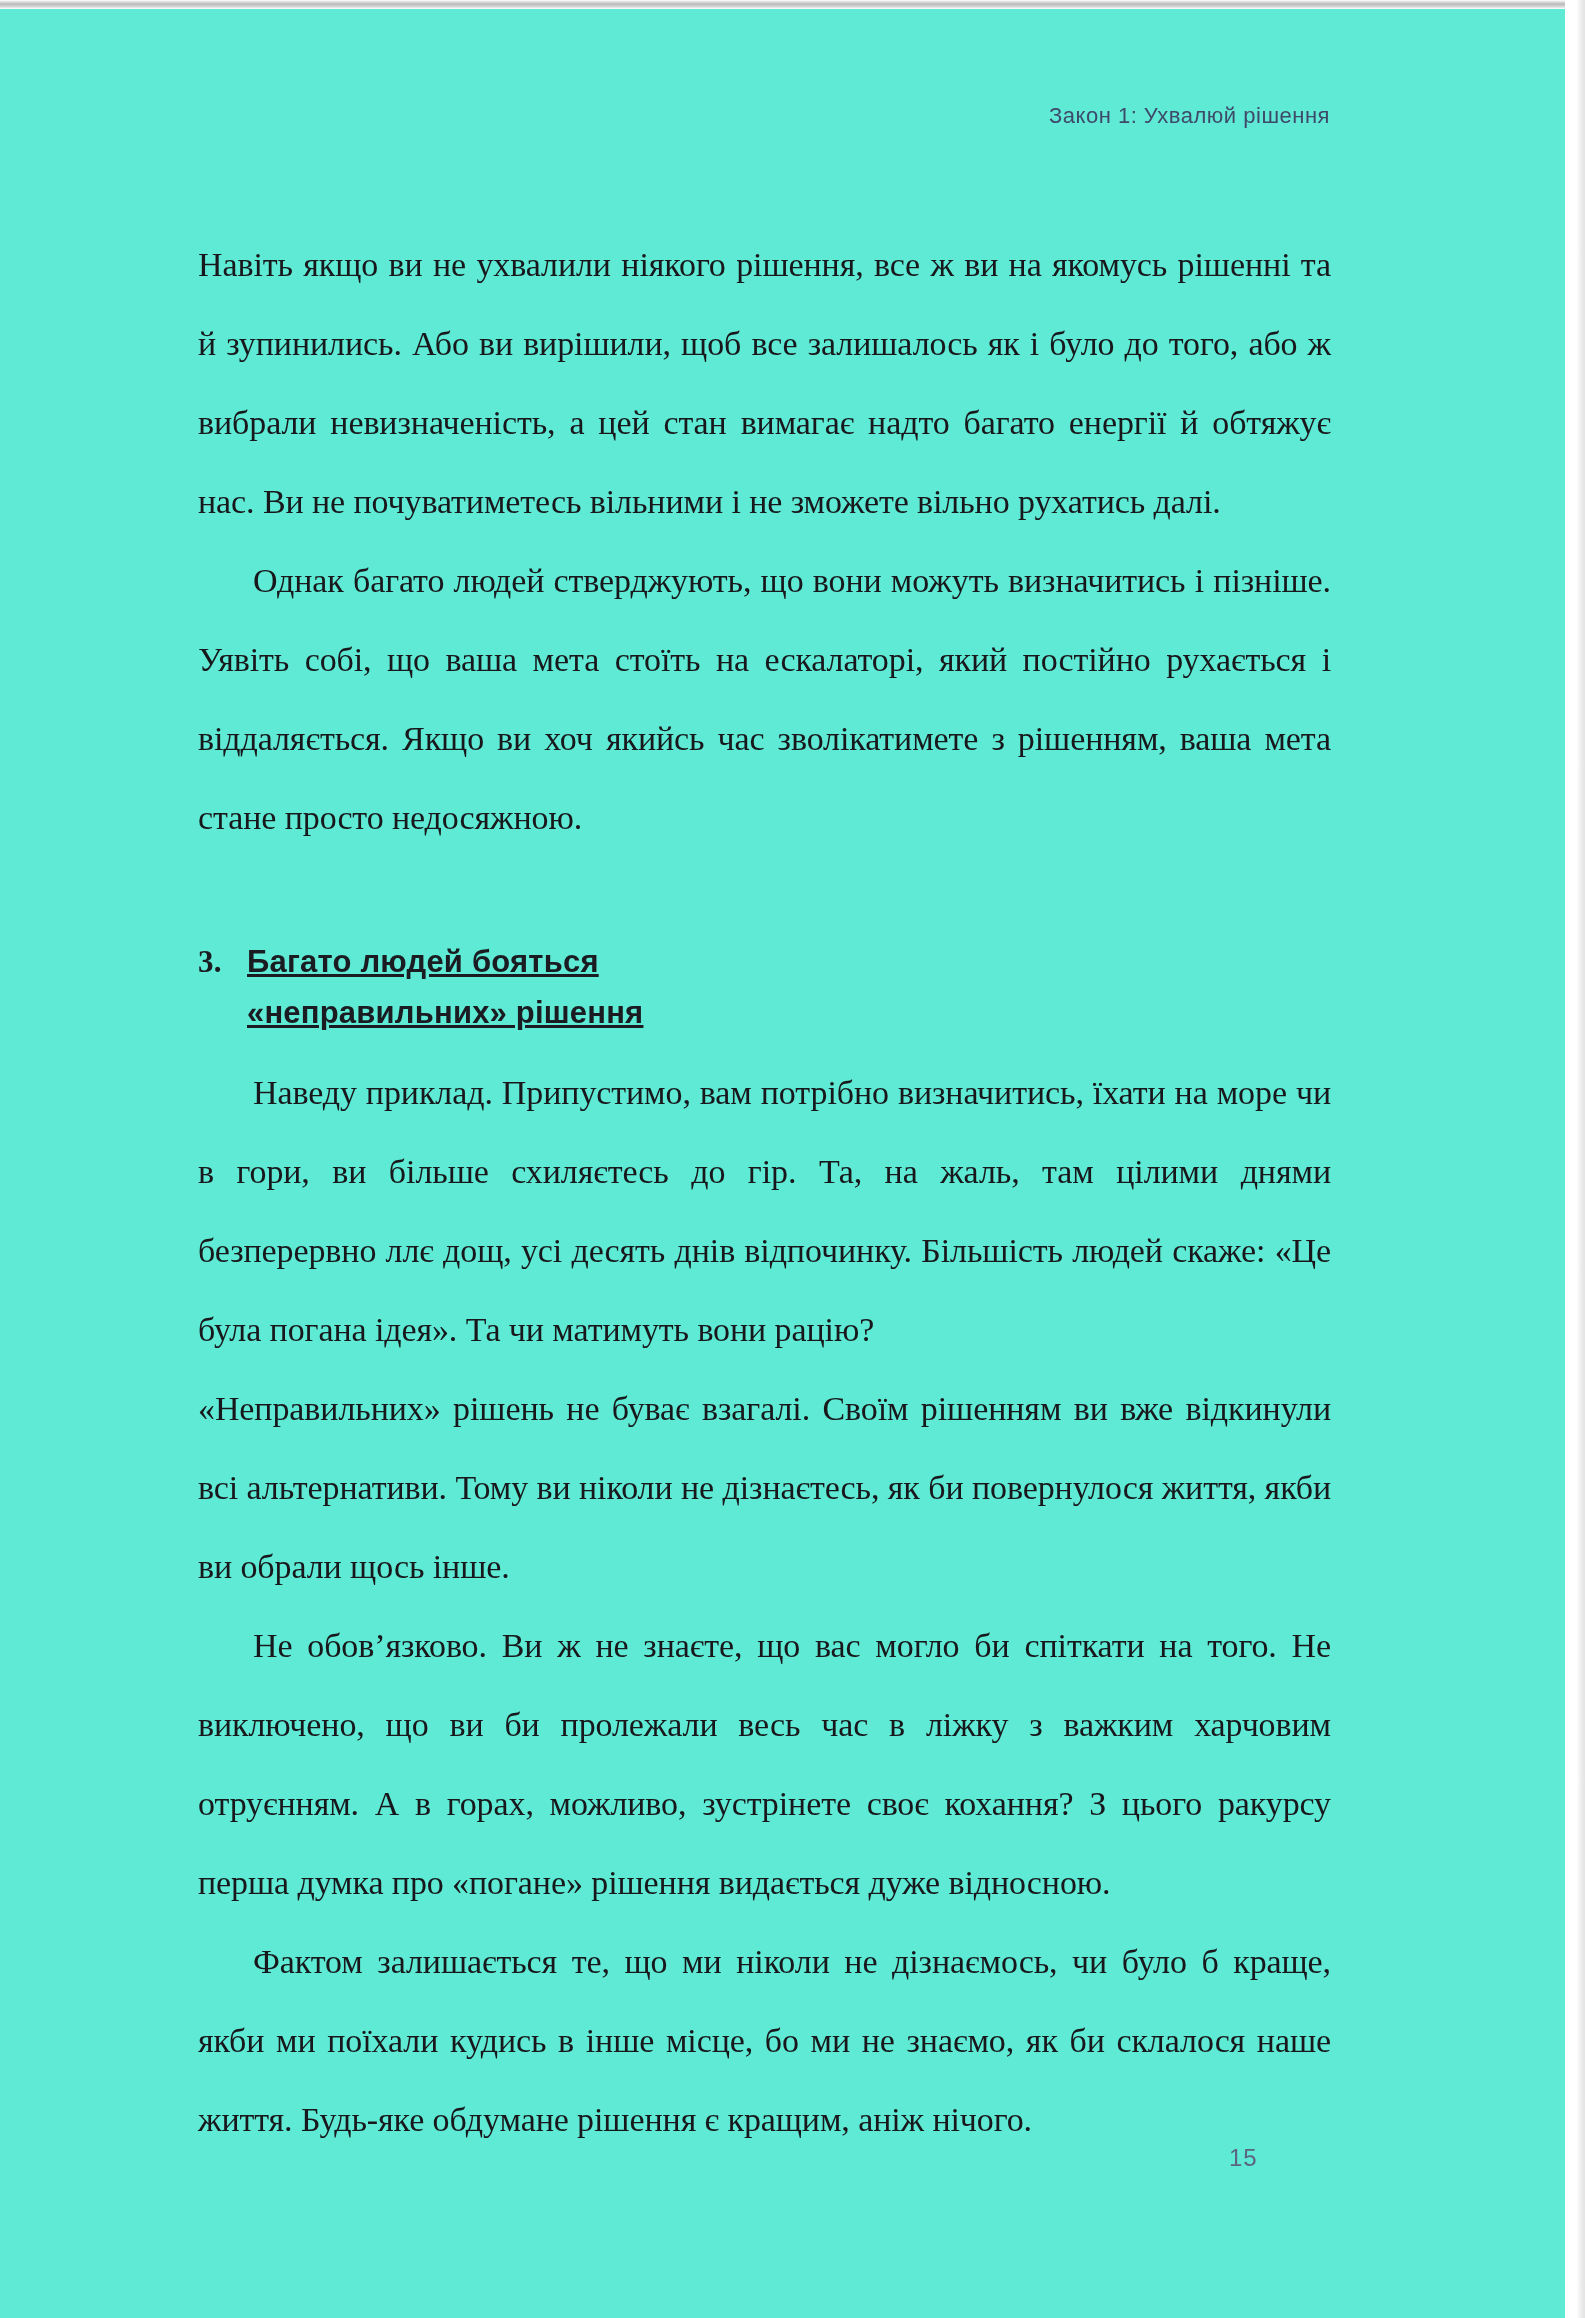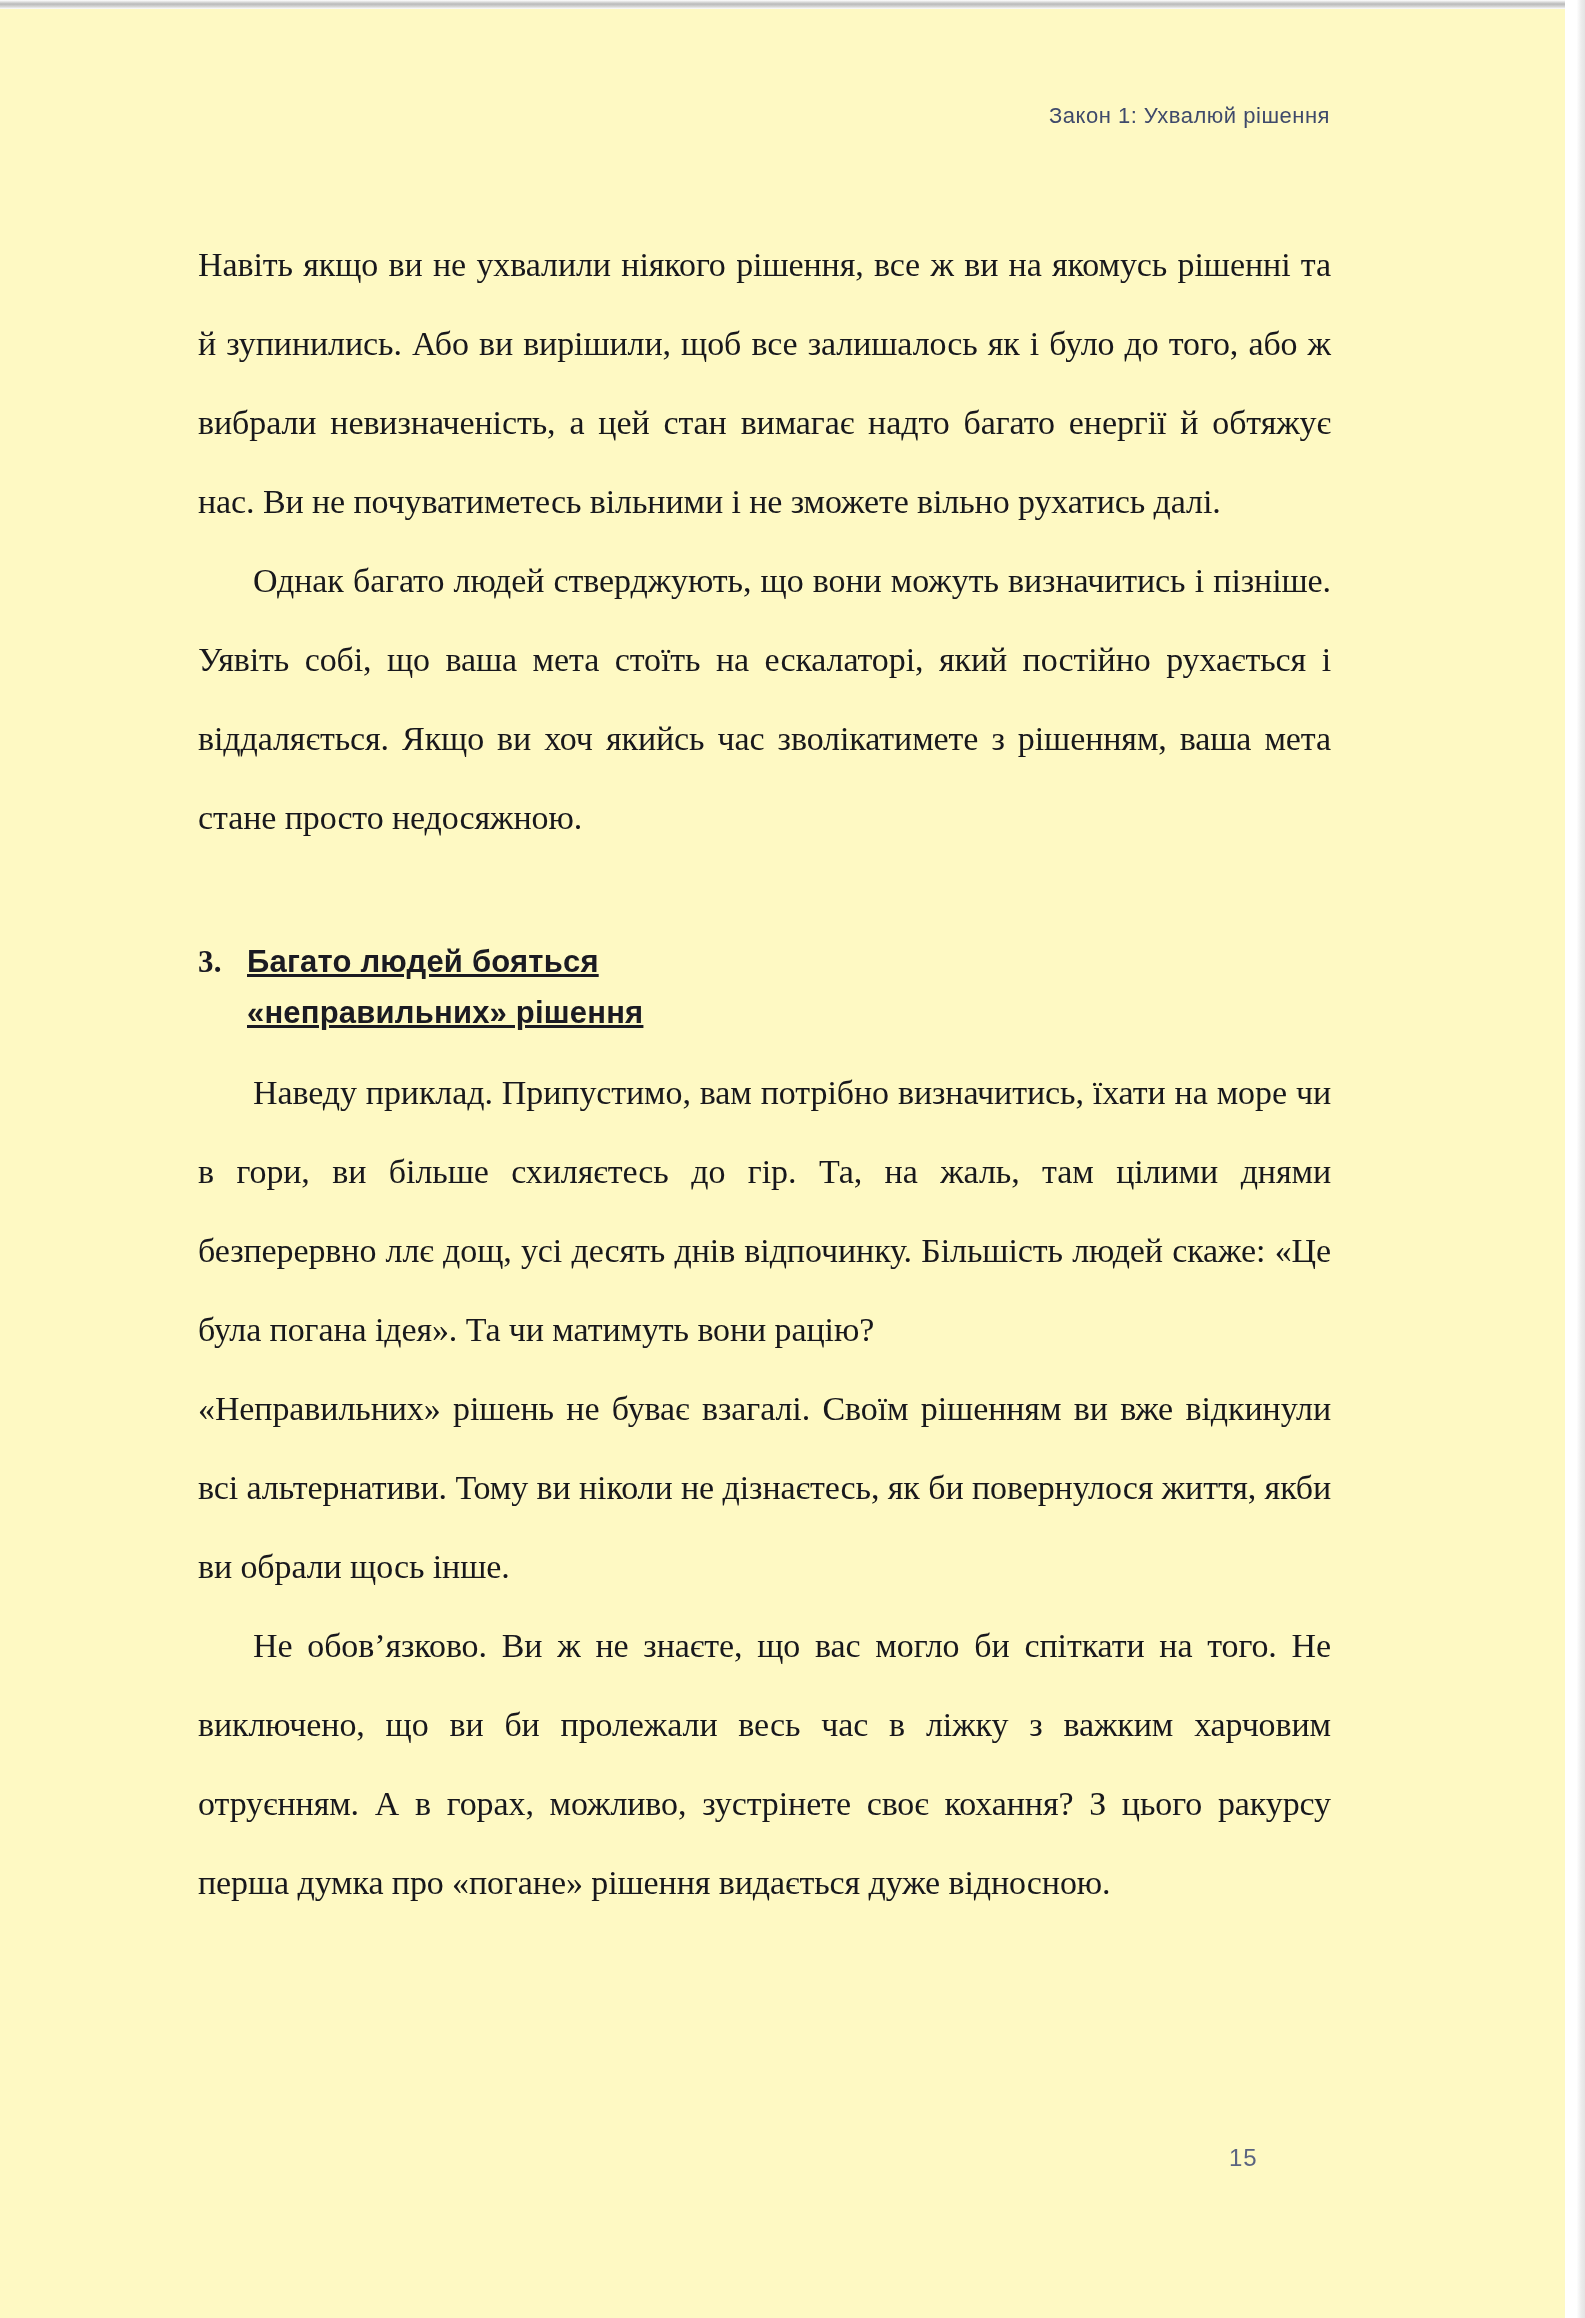--- a/index.html
+++ b/index.html
@@ -6,21 +6,21 @@
   html, body {
     margin: 0;
     padding: 0;
     background: #ffffff;
   }
 
   .page {
     position: relative;
     width: 1586px;
     height: 2319px;
-    background: #fef9c3;
+    background: #5eead4;
     box-sizing: border-box;
     overflow: hidden;
     font-family: "Liberation Serif", "DejaVu Serif", serif;
     color: #161616;
   }
 
   
   .edge-top {
     position: absolute;
     top: 0; left: 0;
@@ -144,19 +144,20 @@
     </div>
 
     <div class="space-after-head"></div>
 
     <p class="body indent">Наведу приклад. Припустимо, вам потрібно визначитись, їхати на море чи в гори, ви більше схиляєтесь до гір. Та, на жаль, там цілими днями безперервно ллє дощ, усі десять днів відпочинку. Більшість людей скаже: «Це була погана ідея». Та чи матимуть вони рацію?</p>
 
     <p class="body">«Неправильних» рішень не буває взагалі. Своїм рішенням ви вже відкинули всі альтернативи. Тому ви ніколи не дізнаєтесь, як би повернулося життя, якби ви обрали щось інше.</p>
 
     <p class="body indent">Не обов’язково. Ви ж не знаєте, що вас могло би спіткати на того. Не виключено, що ви би пролежали весь час в ліжку з важким харчовим отруєнням. А в горах, можливо, зустрінете своє кохання? З цього ракурсу перша думка про «погане» рішення видається дуже відносною.</p>
 
+    <p class="body indent">Фактом залишається те, що ми ніколи не дізнаємось, чи було б краще, якби ми поїхали кудись в інше місце, бо ми не знаємо, як би склалося наше життя. Будь-яке обдумане рішення є кращим, аніж нічого.</p>
 
   </div>
 
   <div class="folio">15</div>
 
 </div>
 
 
 </body></html>

